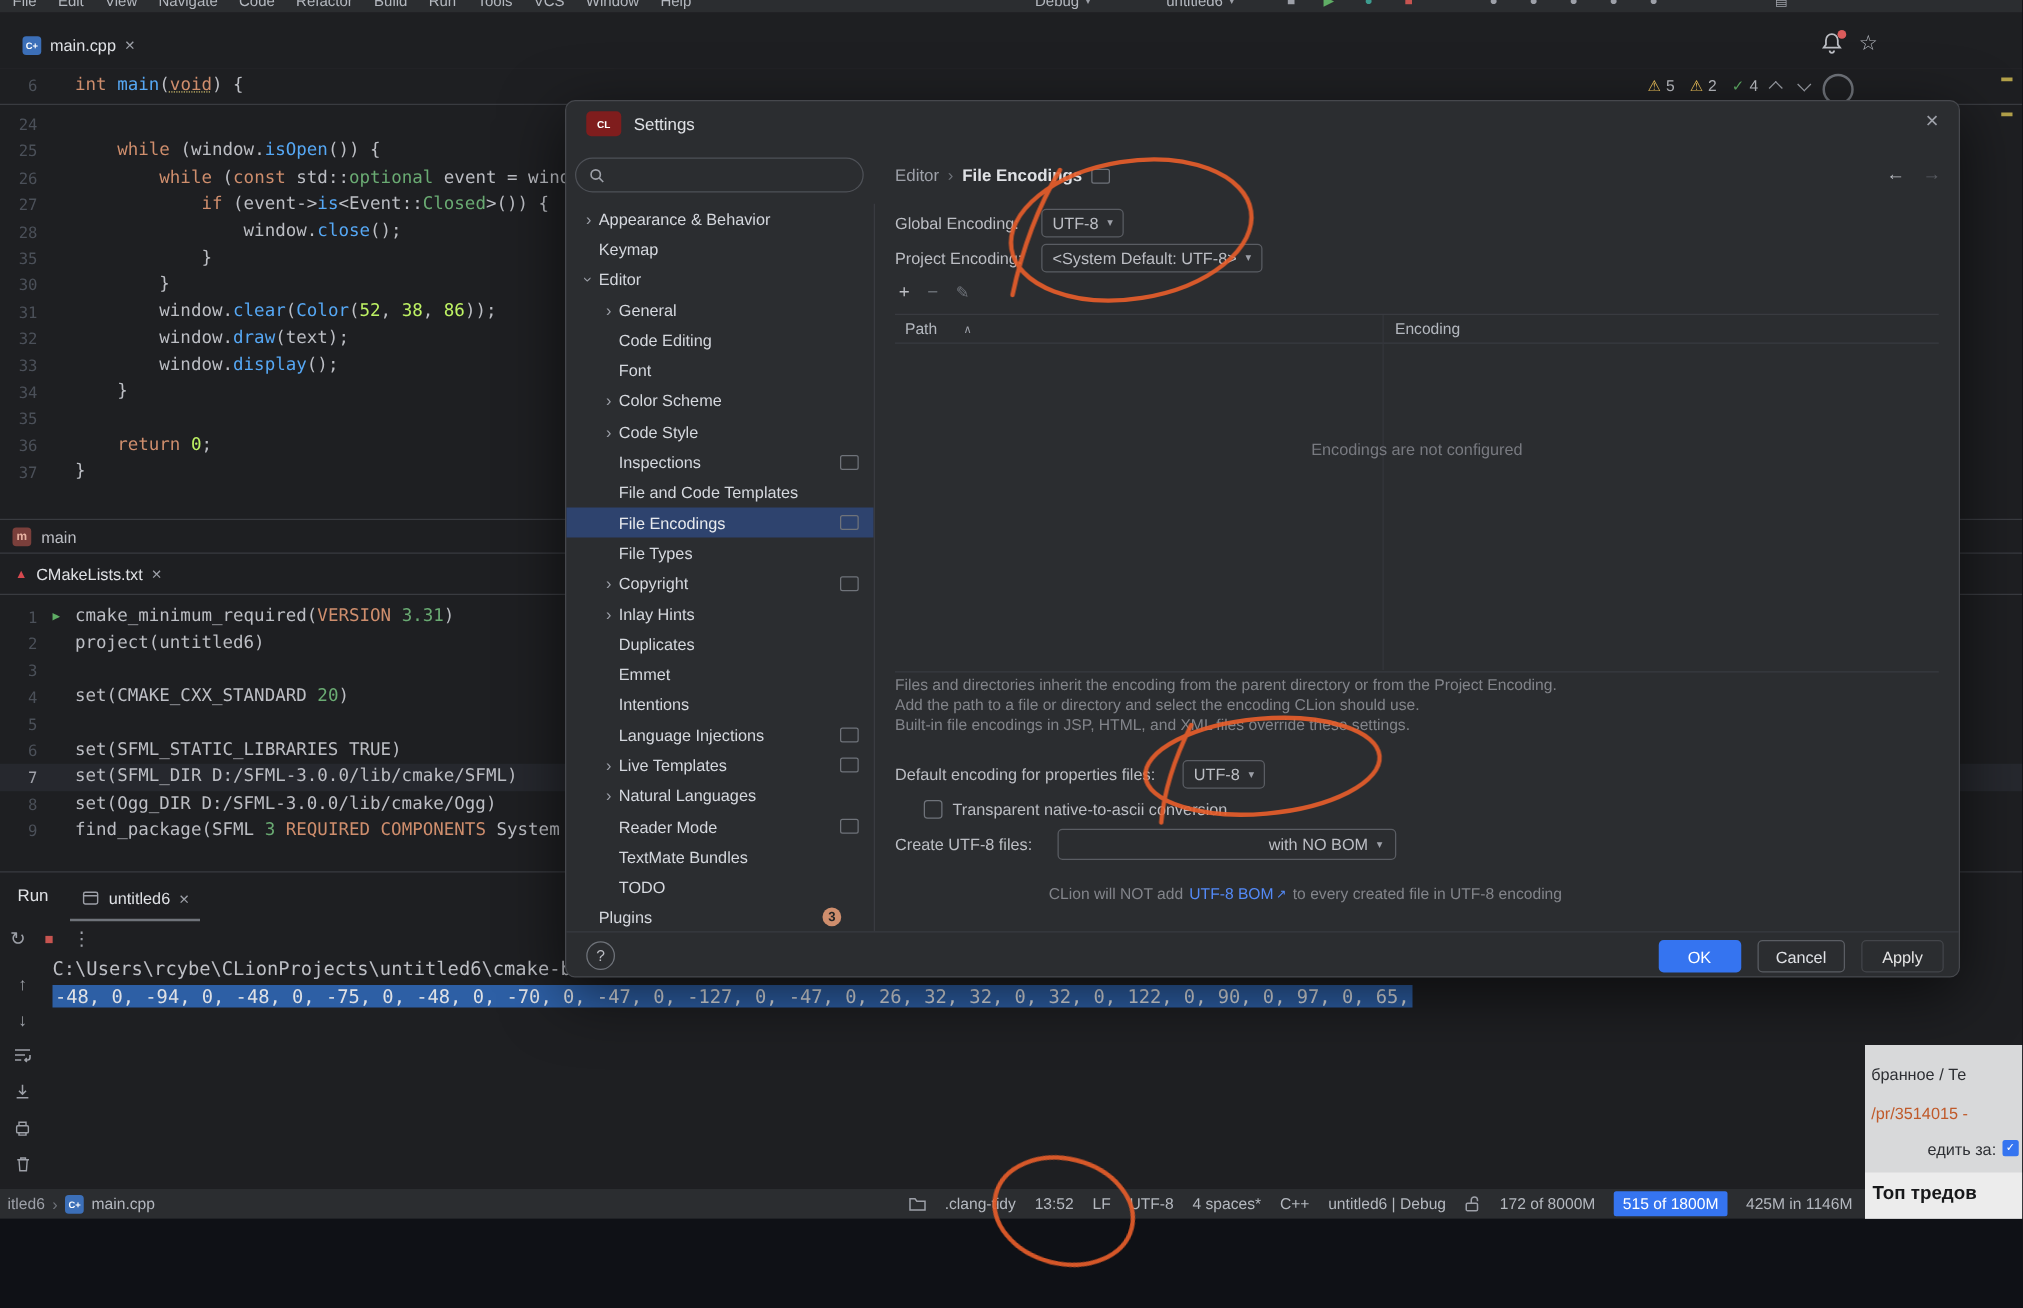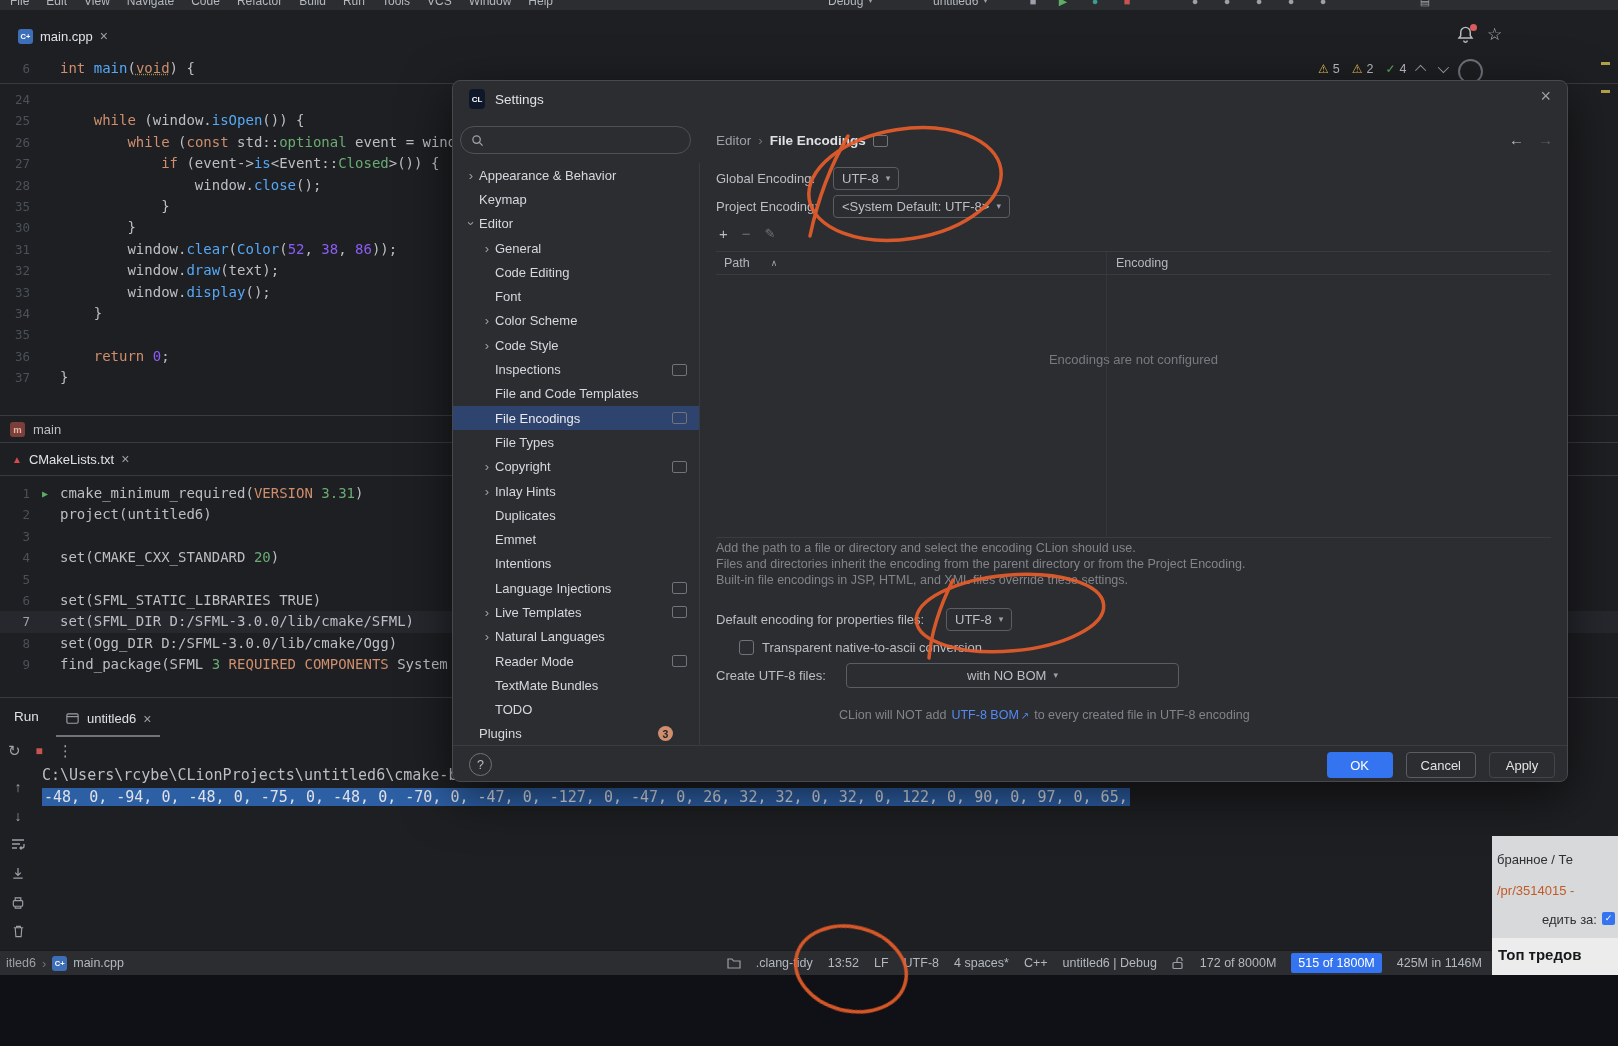--- a/index.html
+++ b/index.html
@@ -36,21 +36,21 @@
   .circle-ic{position:absolute;left:1458px;top:59px;width:21px;height:21px;border:2px solid #6f737a;border-radius:50%;z-index:5;}
   .mark{position:absolute;left:1601px;width:9px;height:3px;background:#b3a14a;z-index:5;}
 
   
   .editor-main{position:absolute;left:0;top:83px;width:100%;height:332px;padding-top:6px;}
   .editor-cmake{position:absolute;left:0;top:477px;width:100%;height:221px;padding-top:6px;border-bottom:1px solid #393b40;box-sizing:border-box;}
   .code-line{display:flex;height:21.4px;line-height:21.4px;font-family:"DejaVu Sans Mono",monospace;font-size:14px;padding-left:4px;}
   .gut-num{width:26px;text-align:right;color:#4b5059;font-size:12.5px;flex:none;font-family:"DejaVu Sans Mono",monospace;}
   .gut-run{width:30px;text-align:center;color:#5fad65;font-size:10px;flex:none;}
   .code-text{white-space:pre;}
-  .c-pl{color:#bcbec4}.c-kw{color:#cf8e6d}.c-fn{color:#56a8f5}.c-nm{color:#8b5cf6}.c-gr{color:#6aab73}
+  .c-pl{color:#bcbec4}.c-kw{color:#cf8e6d}.c-fn{color:#56a8f5}.c-nm{color:#bef264}.c-gr{color:#6aab73}
   .c-u{text-decoration:underline dotted #9a8e55;}
   .line-hl{background:#26282e;}
   .line-hl .gut-num{color:#a1a3ab;}
 
   
   .main-crumb{position:absolute;left:0;top:415px;width:100%;height:27px;border-top:1px solid #393b40;background:#1e1f22;
               display:flex;align-items:center;gap:8px;padding-left:10px;box-sizing:border-box;color:#bcbec4;}
   .fn-ic{width:15px;height:15px;border-radius:3px;background:#7a3f3b;color:#e8b3a2;font-size:9.5px;font-weight:bold;
          display:inline-flex;align-items:center;justify-content:center;}
   .cmake-tabbar{position:absolute;left:0;top:442px;width:100%;height:34px;border-top:1px solid #393b40;border-bottom:1px solid #393b40;
@@ -90,21 +90,21 @@
   .peek-l2{position:absolute;left:5px;top:47px;white-space:nowrap;font-size:13px;color:#c05a2a;}
   .peek-l3{position:absolute;left:5px;top:76px;display:flex;gap:5px;align-items:flex-start;white-space:nowrap;font-size:13px;margin-left:45px;}
   .peek-cb{width:13px;height:13px;background:#3574f0;border-radius:2px;color:#fff;font-size:9px;line-height:13px;text-align:center;flex:none;}
   .peek-l4{position:absolute;left:0;top:102px;width:100%;height:37px;background:#ececec;font-weight:bold;font-size:15px;color:#17181a;
            padding:8px 0 0 6px;box-sizing:border-box;white-space:nowrap;}
 
   
   .dlg{position:absolute;left:452px;top:80px;width:1116px;height:702px;background:#2b2d30;border:1px solid #46484d;border-radius:8px;
        box-shadow:0 14px 50px rgba(0,0,0,.6);z-index:30;box-sizing:border-box;}
   .dlg-title{position:absolute;left:16px;top:8px;display:flex;gap:10px;align-items:center;color:#dfe1e5;font-size:13.5px;}
-  .app-ic{width:16px;height:20px;background:#0f172a;border-radius:4px;color:#fff;font-size:8px;font-weight:bold;
+  .app-ic{width:28px;height:20px;background:#7f1d1d;border-radius:4px;color:#fff;font-size:8px;font-weight:bold;
           display:flex;align-items:center;justify-content:center;}
   .dlg-close{position:absolute;right:16px;top:5px;font-size:18px;color:#9da0a8;}
   .dlg-search{position:absolute;left:7px;top:45px;width:231px;height:28px;border:1px solid #4e5157;border-radius:14px;
               display:flex;align-items:center;padding-left:10px;gap:6px;box-sizing:border-box;}
   .dlg-search input{background:transparent;border:0;outline:0;color:#dfe1e5;width:180px;font-family:"Liberation Sans",sans-serif;}
   .dlg-tree{position:absolute;left:0;top:82px;width:246px;height:582px;overflow:hidden;}
   .tree-row{position:relative;height:24.3px;display:flex;align-items:center;color:#d5d8de;}
   .tree-row.sel{background:#2e436e;color:#e8eaee;}
   .chev{width:16px;text-align:center;color:#9da0a8;font-size:13px;flex:none;display:inline-block;}
   .chev.expanded{transform:rotate(90deg);}
@@ -118,21 +118,21 @@
   .crumb-dim{color:#9da0a8;} .crumb-sep{color:#6f737a;} .crumb-cur{color:#dfe1e5;font-weight:bold;}
   .nav-arrows{position:absolute;right:14px;top:50px;display:flex;gap:14px;font-size:15px;color:#bcbec4;}
   .nav-fwd{color:#5a5d63;}
 
   .form-row{position:absolute;display:flex;align-items:center;}
   #row-global{left:263px;top:84px;height:26px;}
   #row-project{left:263px;top:112px;height:26px;}
   .f-label{width:117px;color:#bcbec4;flex:none;}
   .dd{display:inline-flex;align-items:center;gap:7px;border:1px solid #5a5d63;border-radius:4px;padding:3px 8px;color:#bcbec4;background:#2b2d30;}
   .dd .car{color:#9da0a8;font-size:9px;}
-  .dd-wide{width:333px;justify-content:center;padding:4px 10px;box-sizing:border-box;}
+  .dd-wide{width:271px;justify-content:flex-end;padding:4px 10px;box-sizing:border-box;}
 
   .enc-toolbar{position:absolute;left:266px;top:144px;display:flex;gap:14px;align-items:center;font-size:15px;}
   .tb-plus{color:#bcbec4;} .tb-minus{color:#6f737a;} .tb-edit{color:#6f737a;font-size:13px;}
   .enc-table{position:absolute;left:263px;top:170px;width:835px;height:285px;border-top:1px solid #393b40;border-bottom:1px solid #393b40;}
   .enc-thead{height:22px;border-bottom:1px solid #393b40;position:relative;display:flex;align-items:center;font-size:12.5px;color:#b4b8bf;}
   .th-path{padding-left:8px;display:flex;gap:21px;align-items:center;}
   .th-sort{font-size:9px;color:#9da0a8;}
   .th-sep{position:absolute;left:390px;top:0;bottom:-262px;width:1px;background:#34363b;}
   .th-enc{position:absolute;left:400px;}
   .enc-empty{position:absolute;left:0;right:0;top:100px;text-align:center;color:#787a80;}
@@ -635,22 +635,22 @@
           <span>Path</span>
             <span class="th-sort">∧</span>
         </span>
         <span class="th-sep"></span>
         <span class="th-enc">Encoding</span>
       </div>
       <div class="enc-empty">Encodings are not configured</div>
     </div>
 
     <div class="enc-help">
+      <div>Files and directories inherit the encoding from the parent directory or from the Project Encoding.</div>
       <div>Add the path to a file or directory and select the encoding CLion should use.</div>
-      <div>Files and directories inherit the encoding from the parent directory or from the Project Encoding.</div>
       <div>Built-in file encodings in JSP, HTML, and XML files override these settings.</div>
     </div>
 
     <div class="form-row" id="row-props">
       <span class="f-label">Default encoding for properties files:</span>
       <span class="dd">
         <span>UTF-8</span>
           <span class="car">▾</span>
       </span>
     </div>

